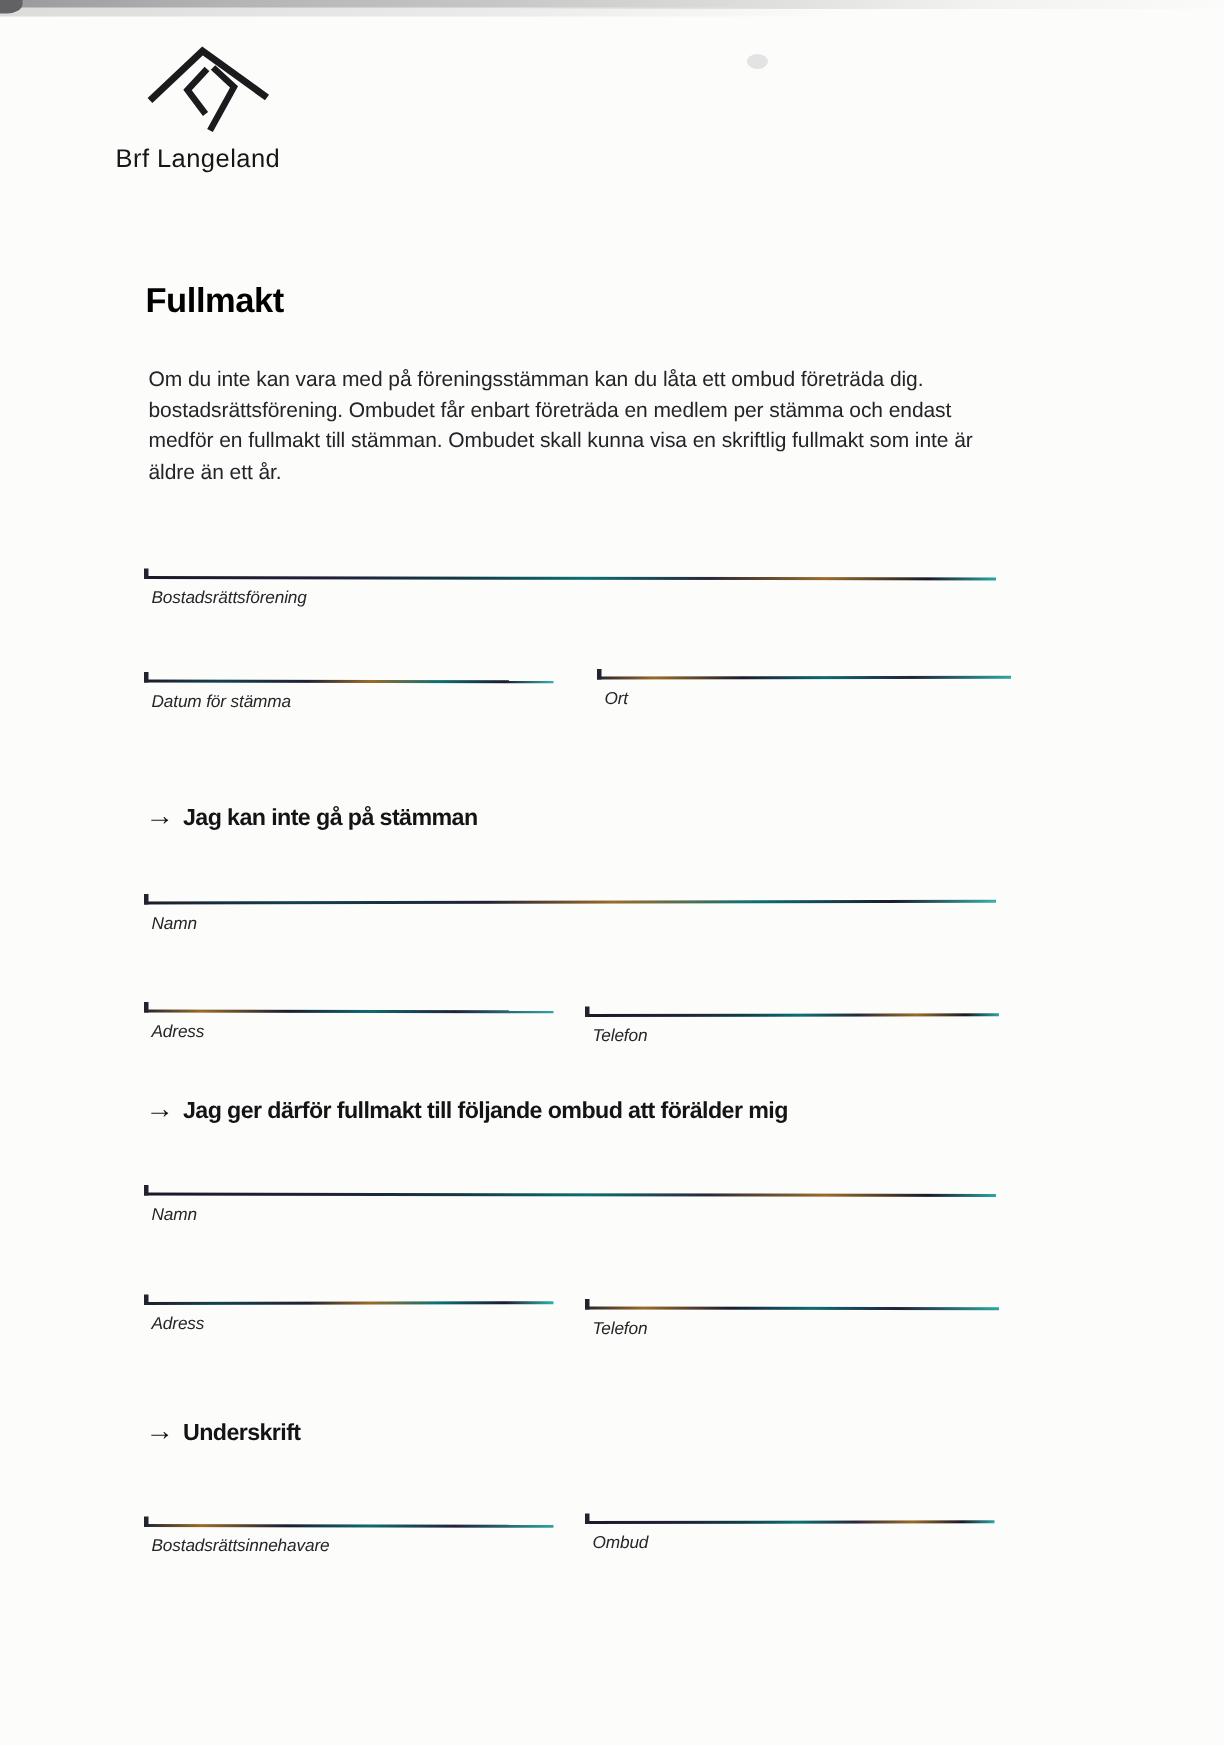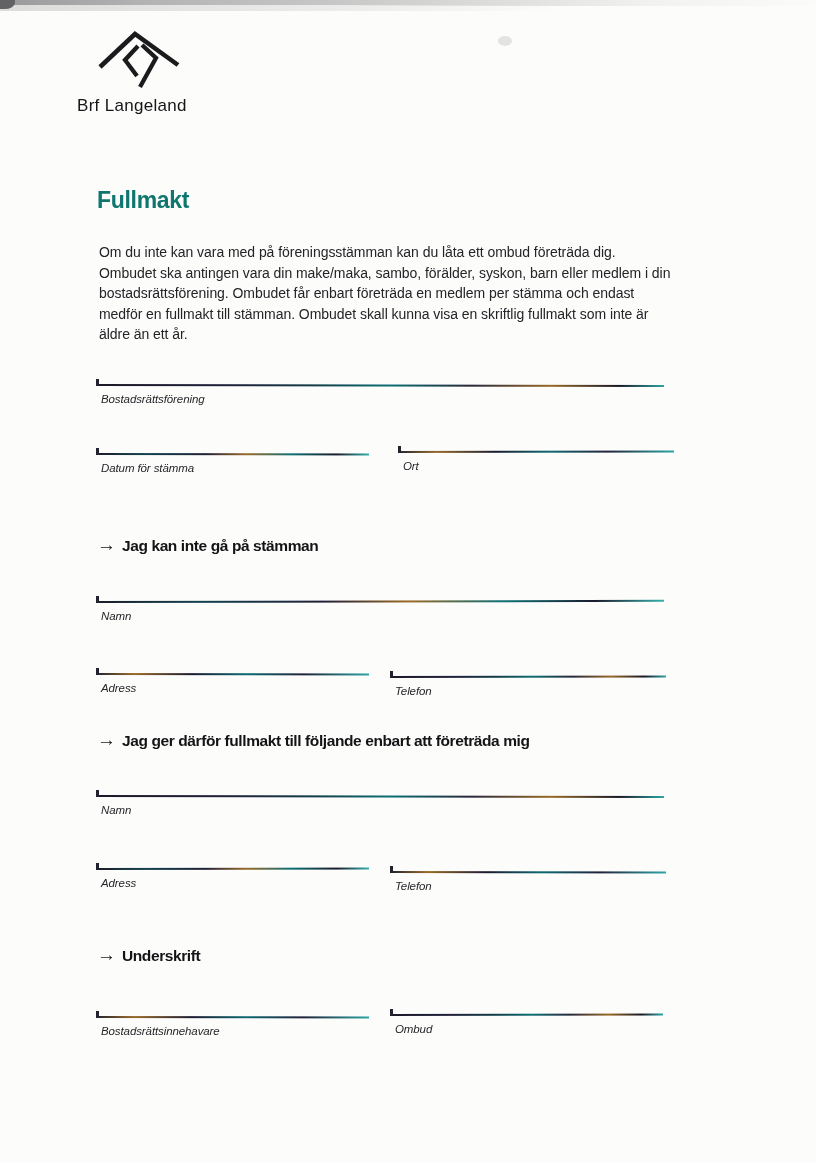--- a/index.html
+++ b/index.html
@@ -30,21 +30,21 @@
     background:#d9d9d8; border-radius:50%; opacity:.7;
   }
   .logo { position:absolute; left:97px; top:30px; }
   .brand-name {
     position:absolute; left:77px; top:96px;
     font-size:17px; font-weight:normal; letter-spacing:.3px; color:#161618;
     line-height:20px;
   }
   .doc-title {
     position:absolute; left:97px; top:186px;
-    font-size:23px; font-weight:bold; letter-spacing:-.3px; color:#0f766e;
+    font-size:23px; font-weight:bold; letter-spacing:-.3px; color:#000000;
     line-height:28px;
   }
   .intro {
     position:absolute; left:99px; top:242px;
     font-size:14px; line-height:20.5px; letter-spacing:-.05px;
     color:#242428; white-space:nowrap;
   }
   .heading {
     position:absolute;
     font-size:15.5px; font-weight:bold; letter-spacing:-.4px;
@@ -84,21 +84,20 @@
   <polyline points="3,37 38,4 81,35" fill="none" stroke="#1b1b1e" stroke-width="4.6" stroke-linecap="butt" stroke-linejoin="miter"></polyline>
   <polyline points="41,16 28,30 40,46" fill="none" stroke="#1b1b1e" stroke-width="4.3" stroke-linecap="butt" stroke-linejoin="miter"></polyline>
   <polyline points="45,15 59,28 43,57" fill="none" stroke="#1b1b1e" stroke-width="4.3" stroke-linecap="butt" stroke-linejoin="miter"></polyline>
 </svg>
 <div class="brand-name">Brf Langeland</div>
 
 <h1 class="doc-title">Fullmakt</h1>
 
 <div class="intro">
   <div>Om du inte kan vara med på föreningsstämman kan du låta ett ombud företräda dig.</div>
-  <div>Ombudet ska antingen vara din make/maka, sambo, förälder, syskon, barn eller medlem i din</div>
   <div>bostadsrättsförening. Ombudet får enbart företräda en medlem per stämma och endast</div>
   <div>medför en fullmakt till stämman. Ombudet skall kunna visa en skriftlig fullmakt som inte är</div>
   <div>äldre än ett år.</div>
 </div>
 
 <div class="field" style="left:96px;top:384px">
   <div class="rule g1 w-full sk-a"></div>
   <div class="flabel">Bostadsrättsförening</div>
 </div>
 
@@ -122,21 +121,21 @@
 <div class="field" style="left:96px;top:673px">
   <div class="rule g3 w-half sk-a"></div>
   <div class="flabel">Adress</div>
 </div>
 <div class="field" style="left:390px;top:676px">
   <div class="rule g1 w-halfr sk-b"></div>
   <div class="flabel">Telefon</div>
 </div>
 
 <div class="heading" style="left:97px;top:730px">
-  <span class="arr">→</span><span>Jag ger därför fullmakt till följande enbart att företräda mig</span>
+  <span class="arr">→</span><span>Jag ger därför fullmakt till följande ombud att förälder mig</span>
 </div>
 
 <div class="field" style="left:96px;top:795px">
   <div class="rule g1 w-full sk-a"></div>
   <div class="flabel">Namn</div>
 </div>
 <div class="field" style="left:96px;top:868px">
   <div class="rule g2 w-half sk-b"></div>
   <div class="flabel">Adress</div>
 </div>

